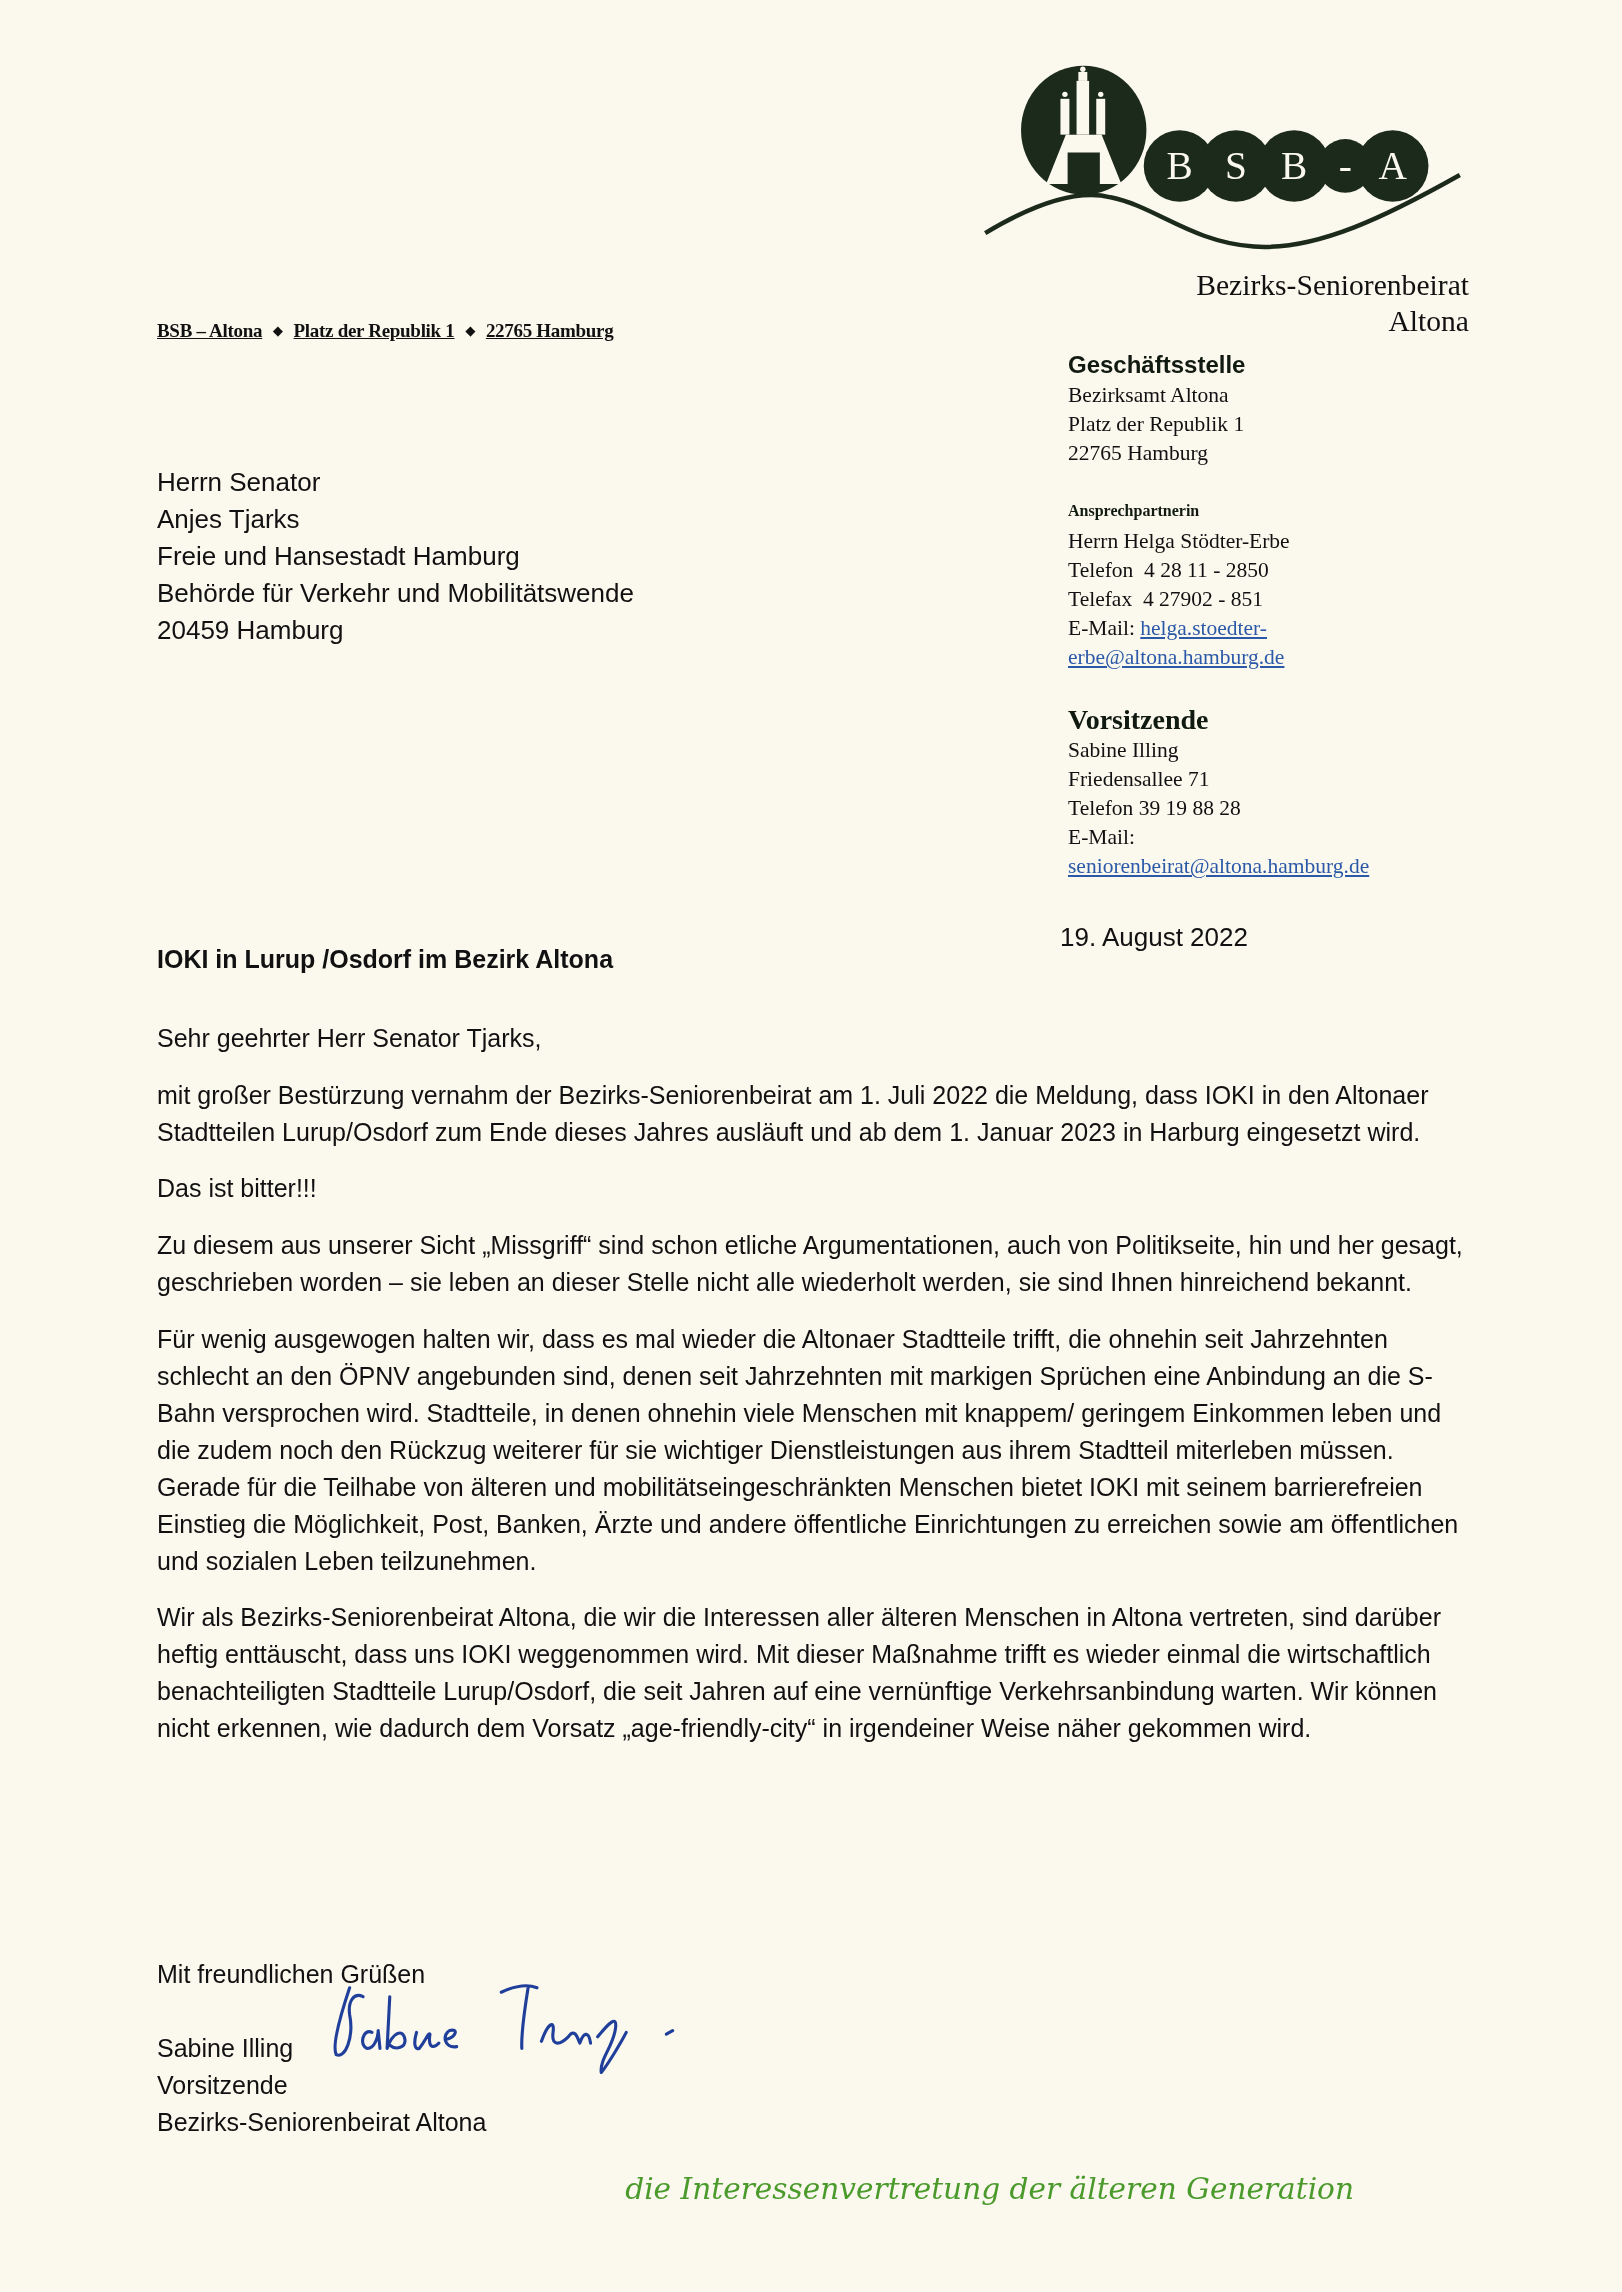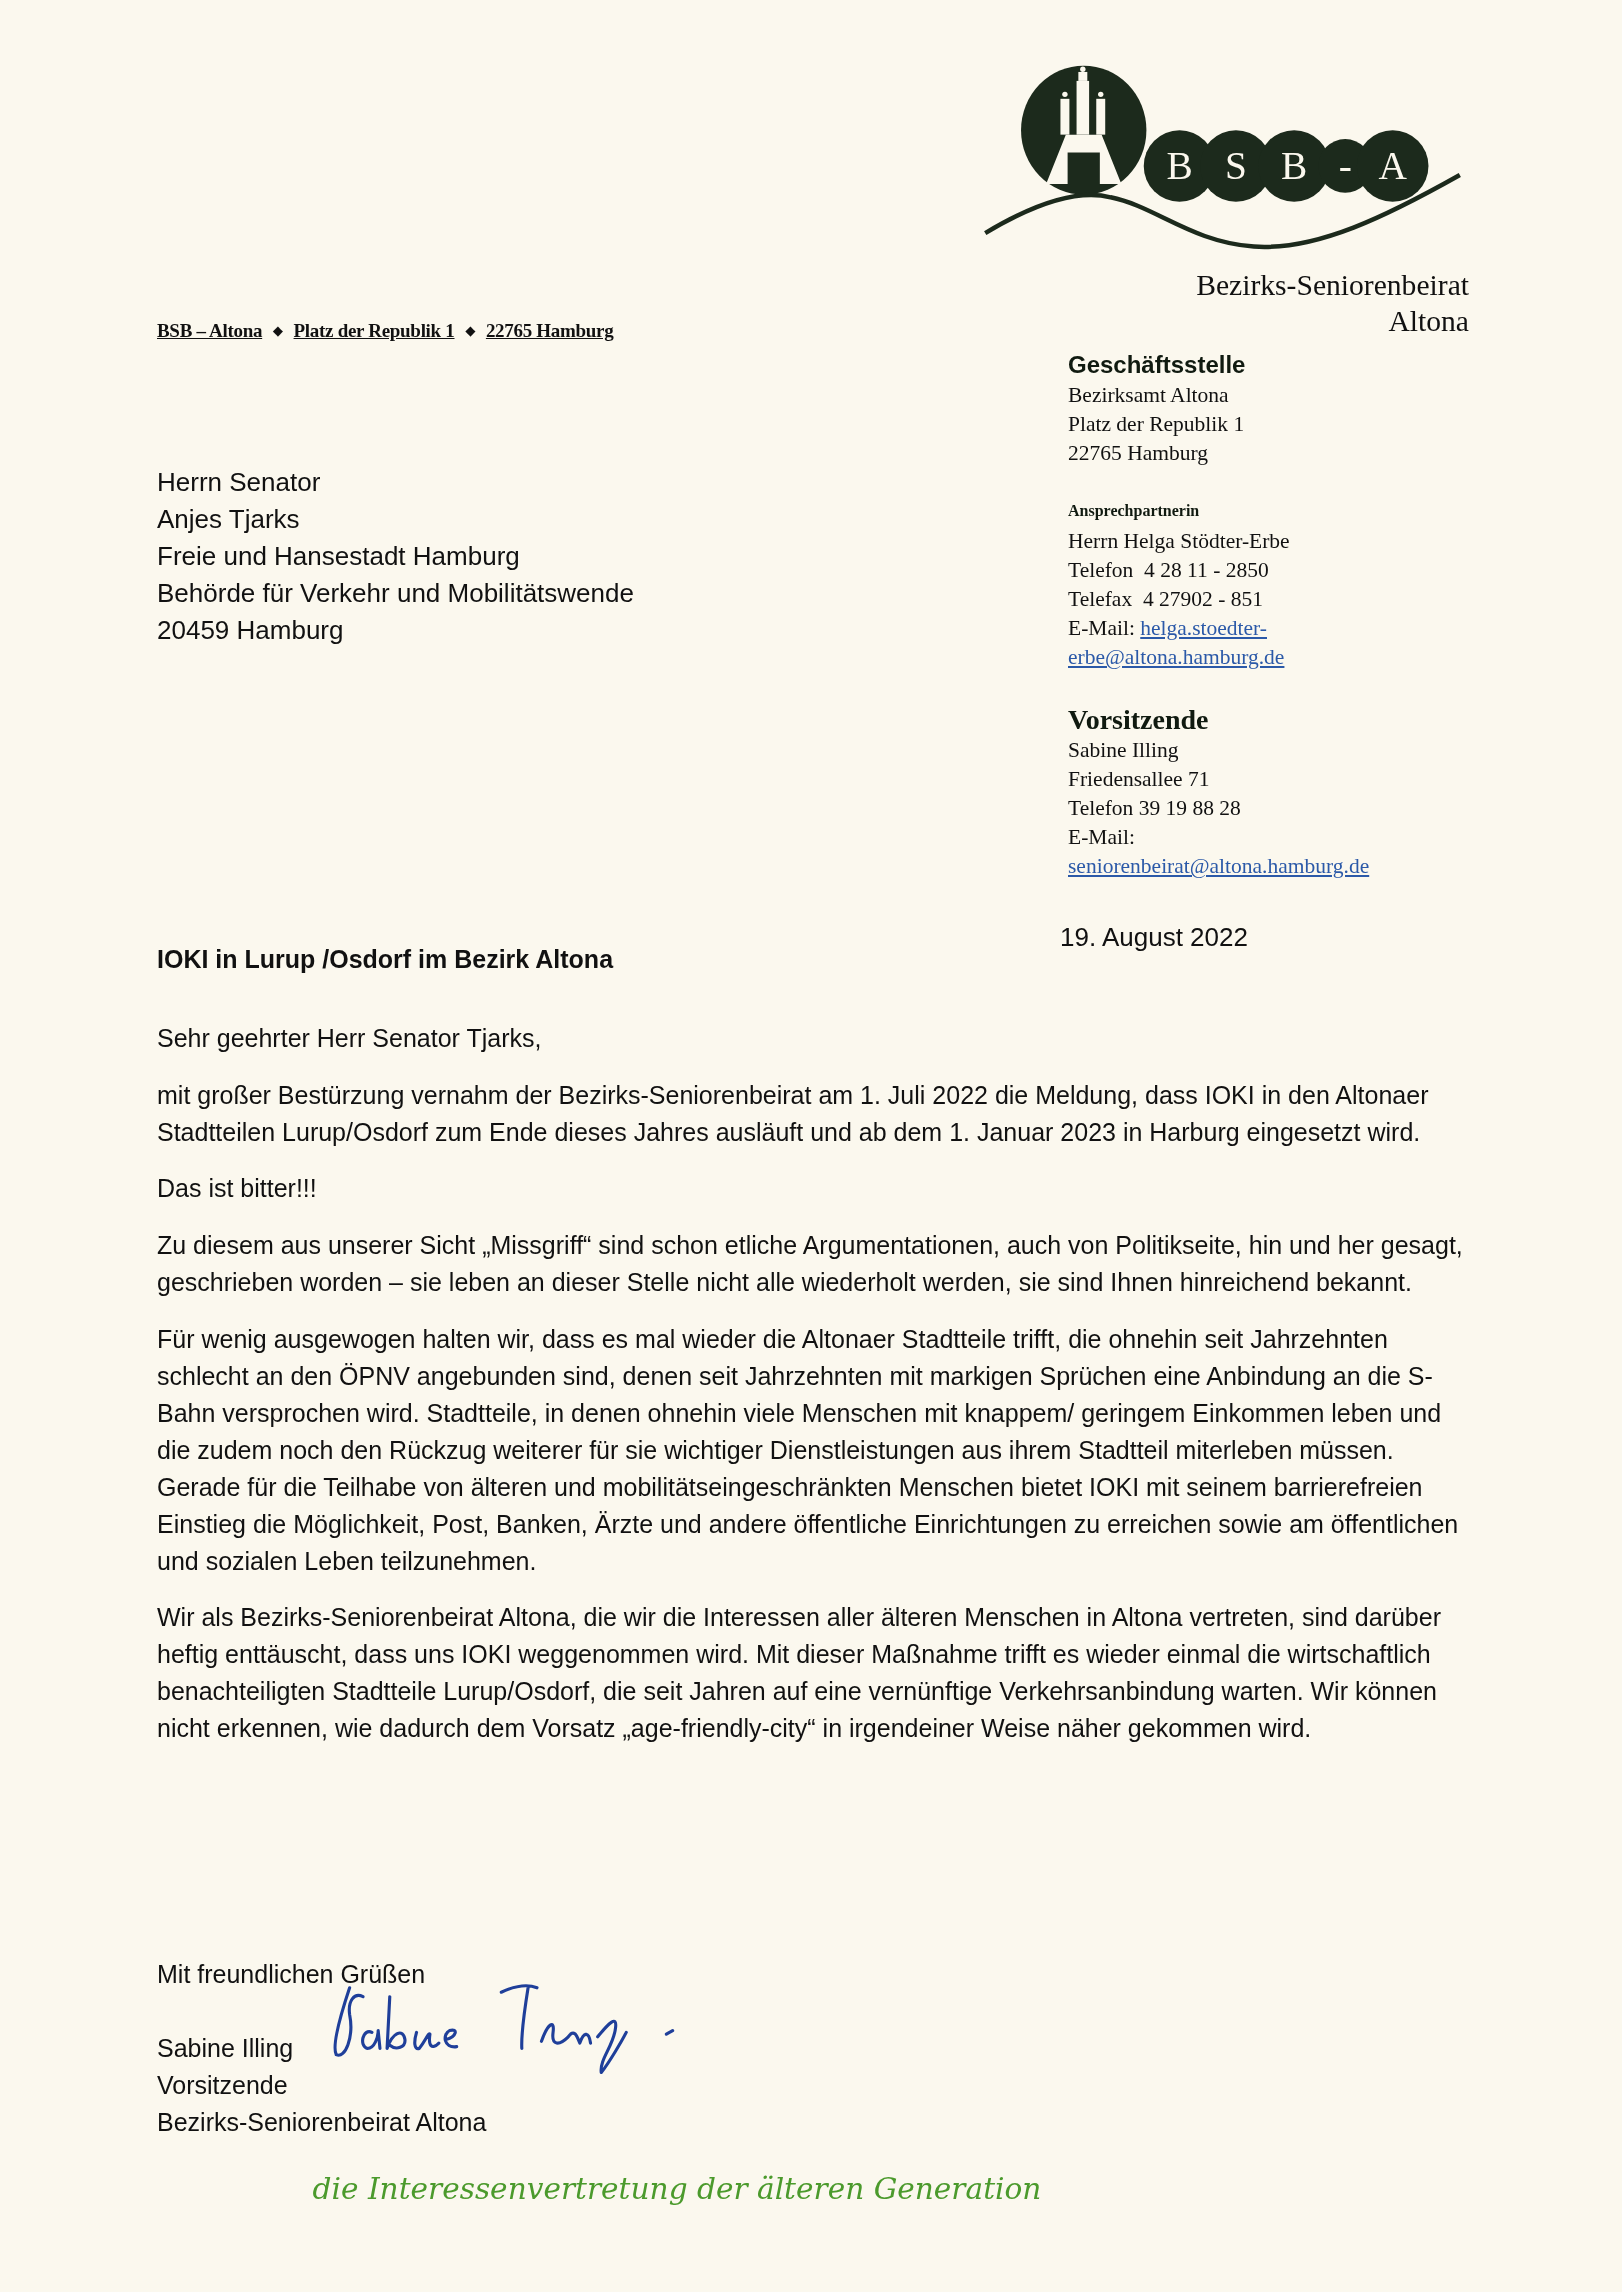--- a/index.html
+++ b/index.html
@@ -41,21 +41,21 @@
   #body { left: 157px; top: 1020px; width: 1317px; font-size: 25px; line-height: 37px; }
   #body p { margin: 0 0 19.7px 0; }
   #body p.salutation { margin-bottom: 19.7px; }
 
   
   #closing { left: 157px; top: 1956px; font-size: 25px; line-height: 37px; }
   #closing .spacer { height: 37px; }
   #signature { left: 313px; top: 1961px; width: 448px; height: 116px; }
 
   
-  #motto { left: 0; width: 1354px; top: 2172px; text-align: center; font-family: "DejaVu Serif", serif; font-style: italic; font-size: 29.6px; color: #4b9a2c; }
+  #motto { left: 0; width: 1354px; top: 2172px; text-align: right; font-family: "DejaVu Serif", serif; font-style: italic; font-size: 29.6px; color: #4b9a2c; }
 </style>
 </head>
 <body>
 
 <svg id="logo" class="abs" viewBox="0 0 560 220">
 
   <ellipse cx="120" cy="75" rx="70" ry="72" fill="#1c2a1c"></ellipse>
   <g fill="#fbf8ee">
     <rect x="112" y="20" width="14" height="60"></rect>
     <rect x="114" y="10" width="10" height="10"></rect>

